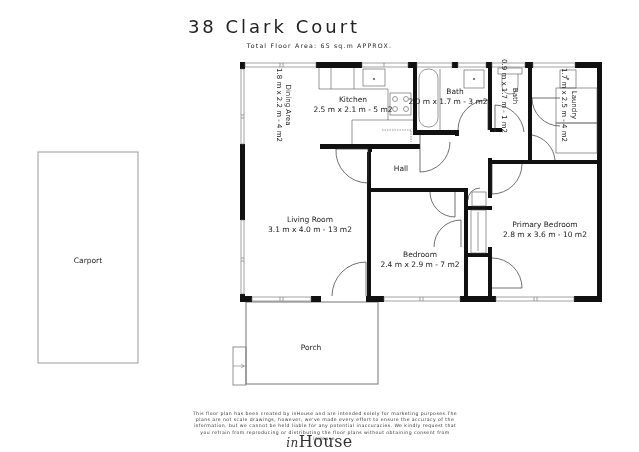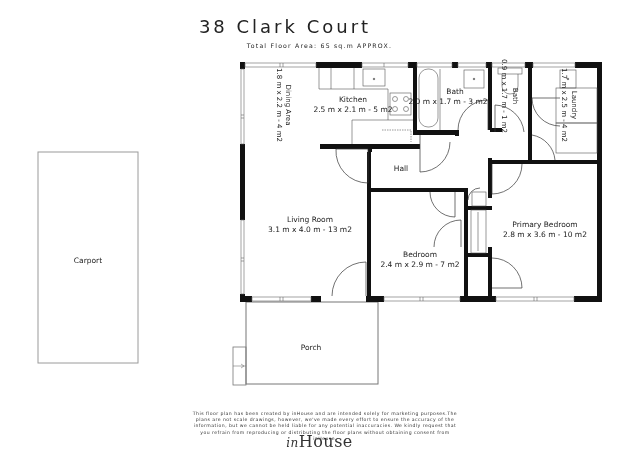--- a/index.html
+++ b/index.html
@@ -1,17 +1,17 @@
 <!DOCTYPE html>
 <html><head>
 <meta charset="utf-8">
 <style>
   html, body { margin: 0; padding: 0; background: #ffffff; }
   body { width: 639px; height: 452px; position: relative; overflow: hidden; font-family: "DejaVu Sans", sans-serif; color: #222; }
-  .title { position: absolute; left: 16px; width: 538px; top: 16px; text-align: center; font-size: 18px; letter-spacing: 3px; color: #222; }
+  .title { position: absolute; left: 5px; width: 538px; top: 16px; text-align: center; font-size: 18px; letter-spacing: 3px; color: #222; }
   .subtitle { position: absolute; left: 0; width: 639px; top: 42px; text-align: center; font-size: 6.2px; letter-spacing: 1.2px; color: #222; }
   svg.plan { position: absolute; left: 0; top: 0; }
   .lbl { font-family: "DejaVu Sans", sans-serif; font-size: 7.5px; fill: #222; text-anchor: middle; }
   .lbl-sm { font-family: "DejaVu Sans", sans-serif; font-size: 7px; fill: #222; text-anchor: middle; }
   .logo { position: absolute; left: 0; width: 639px; top: 388px; text-align: center; font-family: "DejaVu Serif", serif; font-size: 16px; color: #333; letter-spacing: 0.5px; margin-top: 44px; }
   .logo .swash { font-style: italic; font-size: 12px; }
   .disclaimer { position: absolute; left: 190px; width: 270px; top: 411px; text-align: center; font-size: 4.6px; line-height: 6.2px; letter-spacing: 0.45px; color: #333; }
 </style>
 </head>
 <body>

